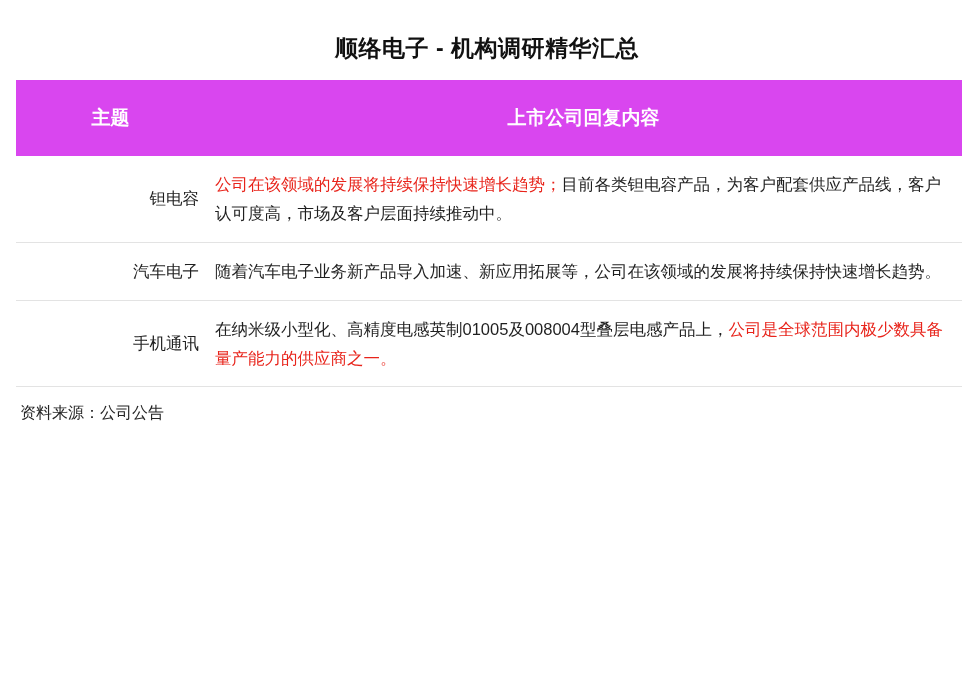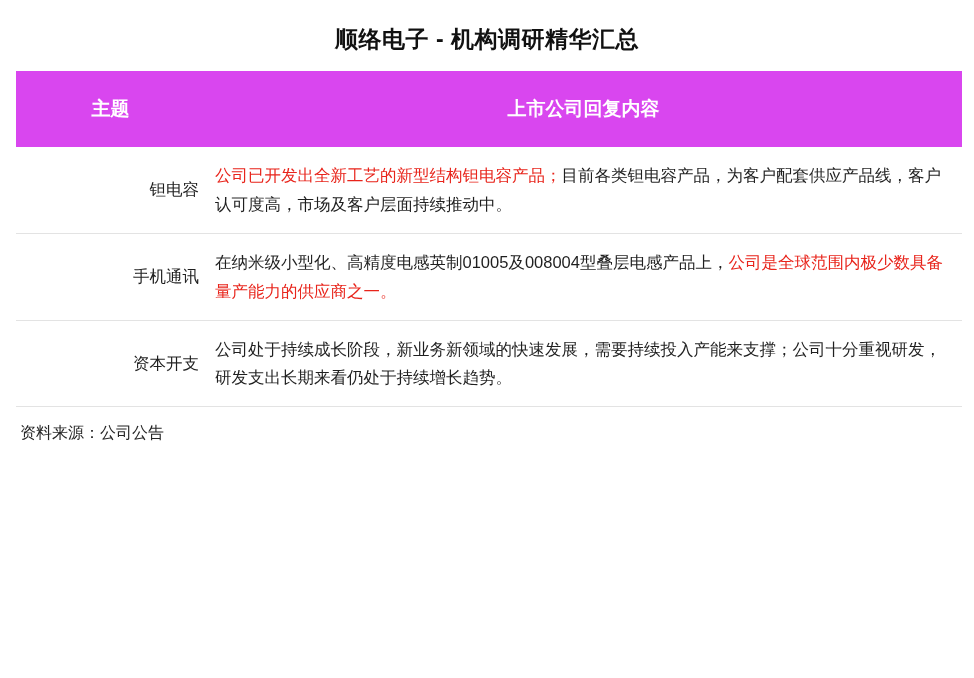--- a/index.html
+++ b/index.html
@@ -12,21 +12,21 @@
     background: #ffffff;
     font-family: "Liberation Sans", sans-serif;
     color: #1a1a1a;
     overflow: hidden;
   }
   .page {
     position: relative;
     width: 974px;
     height: 678px;
     box-sizing: border-box;
-    padding: 7px 16px;
+    padding: 16px 16px;
   }
   .title {
     text-align: center;
     font-size: 23px;
     font-weight: bold;
     color: #111111;
     letter-spacing: 0.5px;
     padding-top: 17px;
     padding-bottom: 16px;
   }
@@ -105,28 +105,28 @@
   <table class="data-table">
     <thead>
       <tr>
         <th class="col-topic">主题</th>
         <th class="col-reply">上市公司回复内容</th>
       </tr>
     </thead>
     <tbody id="table-body">
         <tr>
           <td class="topic">钽电容</td>
-          <td class="reply"><span class="red">公司已开发出全新工艺的新型结构钽电容产品；</span><span>目前各类钽电容产品，为客户配套供应产品线，客户认可度高，市场及客户层面持续推动中。</span></td>
+          <td class="reply"><span class="red">公司在该领域的发展将持续保持快速增长趋势；</span><span>目前各类钽电容产品，为客户配套供应产品线，客户认可度高，市场及客户层面持续推动中。</span></td>
+        </tr>
+        <tr>
+          <td class="topic">汽车电子</td>
+          <td class="reply"><span>随着汽车电子业务新产品导入加速、新应用拓展等，公司在该领域的发展将持续保持快速增长趋势。</span></td>
         </tr>
         <tr>
           <td class="topic">手机通讯</td>
           <td class="reply"><span>在纳米级小型化、高精度电感英制01005及008004型叠层电感产品上，</span><span class="red">公司是全球范围内极少数具备量产能力的供应商之一。</span></td>
-        </tr>
-        <tr>
-          <td class="topic">资本开支</td>
-          <td class="reply"><span>公司处于持续成长阶段，新业务新领域的快速发展，需要持续投入产能来支撑；公司十分重视研发，研发支出长期来看仍处于持续增长趋势。</span></td>
         </tr>
       </tbody>
   </table>
 
   <div class="source">资料来源：公司公告</div>
 
 </div>
 
 </body></html>

